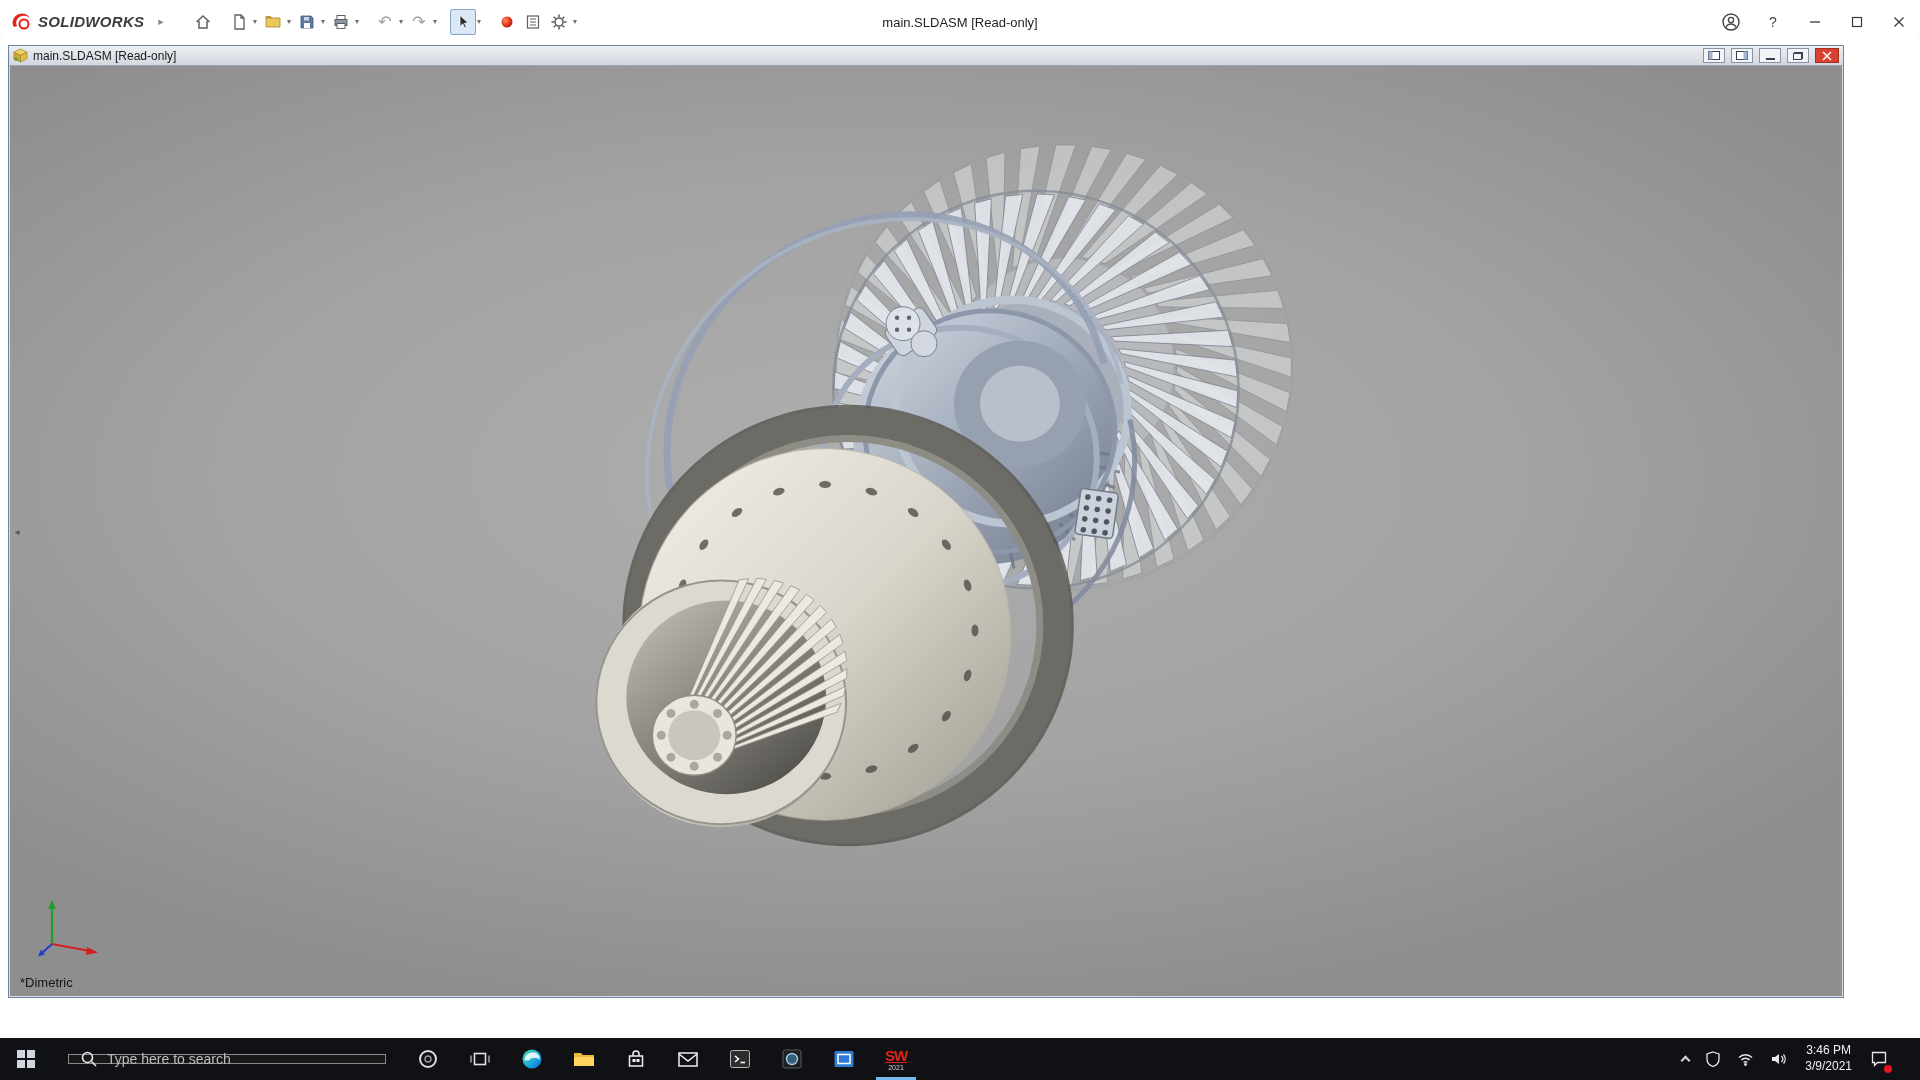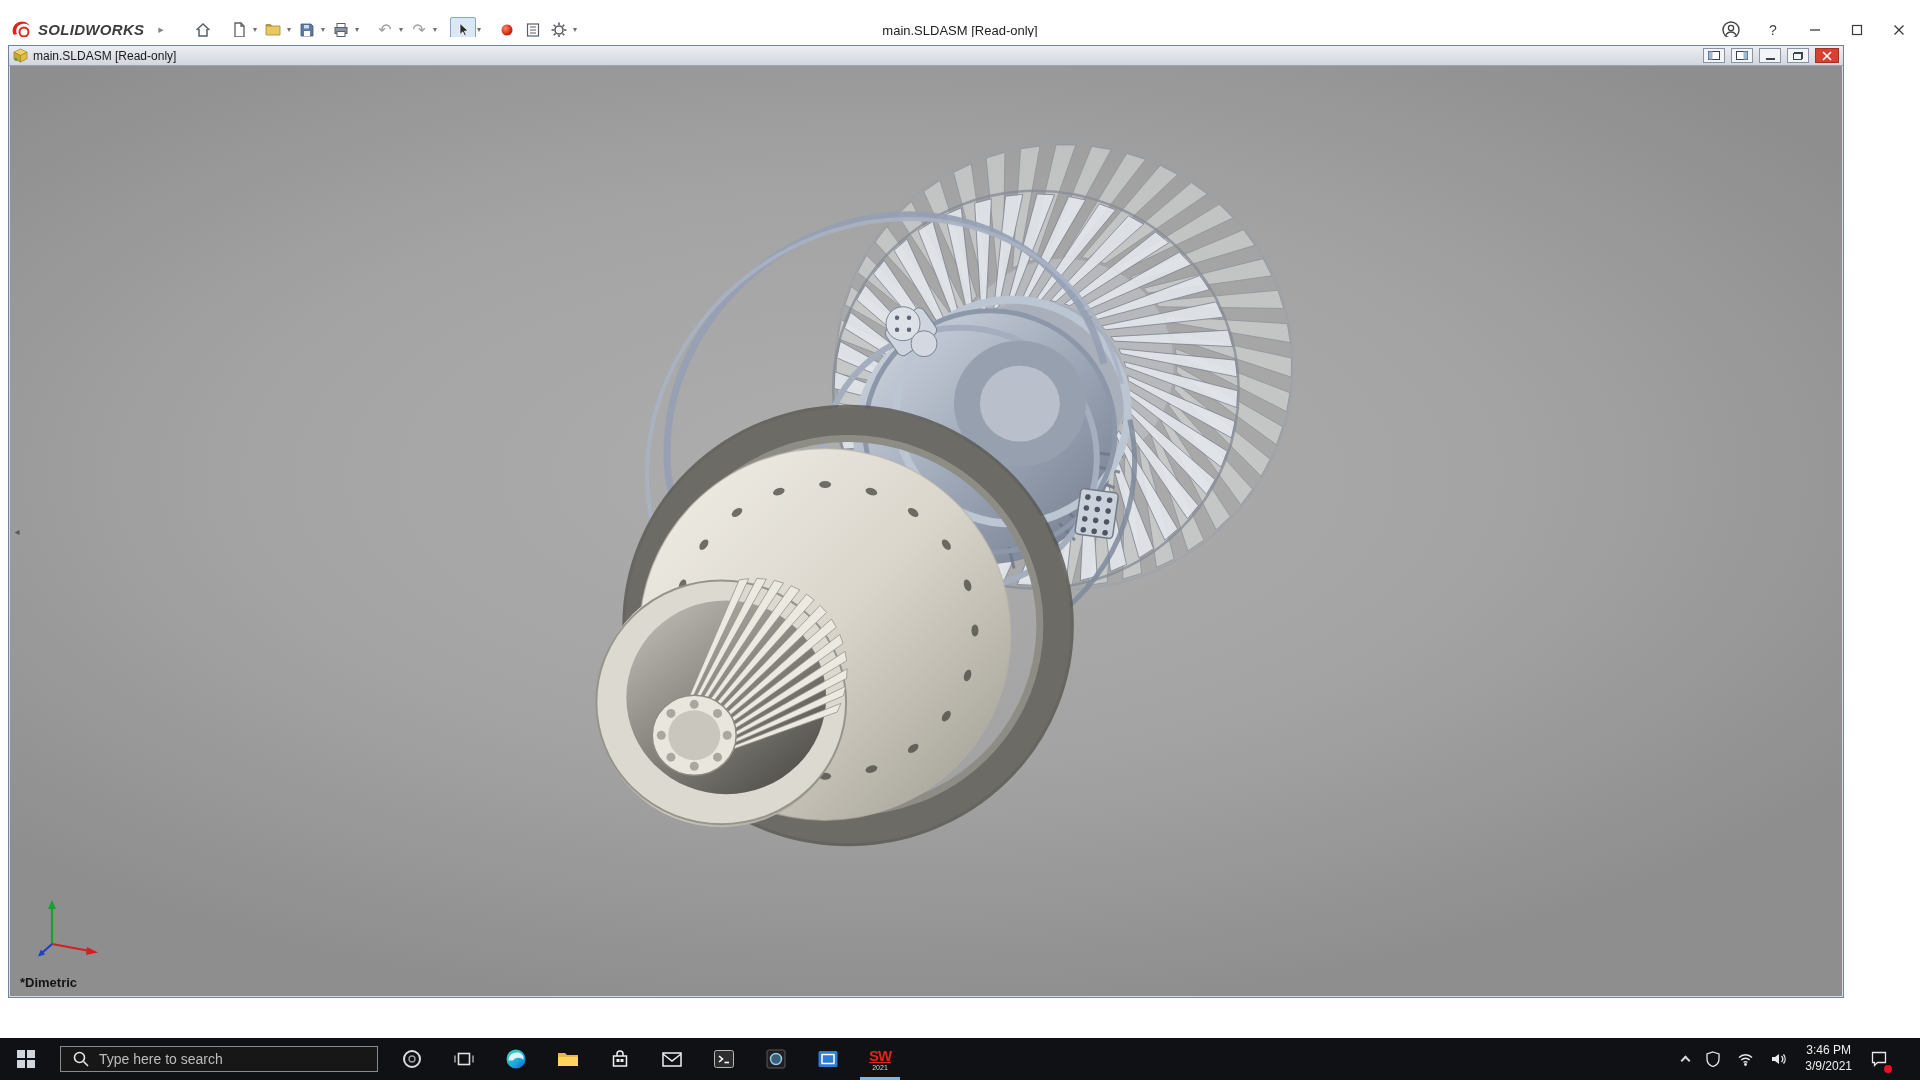--- a/index.html
+++ b/index.html
@@ -1,20 +1,20 @@
 <!DOCTYPE html>
 <html><head>
 <meta charset="utf-8">
 <style>
   * { margin:0; padding:0; box-sizing:border-box; }
   html,body { width:1920px; height:1080px; overflow:hidden; font-family:"Liberation Sans",sans-serif; background:#fff; }
   .root { position:relative; width:1920px; height:1080px; }
 
   
-  .app-titlebar { position:absolute; top:12px; left:0; right:0; height:36px; background:#ffffff; border-bottom:1px solid #e3e3e3; display:flex; align-items:center;border-radius:10px; }
+  .app-titlebar { position:absolute; top:4px; left:0; right:0; height:36px; background:#ffffff; border-bottom:1px solid #e3e3e3; display:flex; align-items:center;border-radius:10px; }
   .brand { display:flex; align-items:center; gap:6px; padding-left:10px; }
   .brand-text { font-size:15px; font-weight:bold; color:#3c3c3c; letter-spacing:0.3px; font-style:italic; }
   .flyout-arrow { color:#888; font-size:11px; margin-left:14px; }
   .toolbar { display:flex; align-items:center; margin-left:26px; gap:2px; }
   .tb-group { display:flex; align-items:center; margin-right:8px; }
   .tb-btn { min-width:26px; height:26px; display:flex; align-items:center; justify-content:center; color:#5a5f66; border-radius:2px; }
   .tb-caret { font-size:8px; color:#707070; margin:0 3px 0 1px; }
   .tb-btn.selected { background:#dbe7f4; border:1px solid #86a7c9; }
   .tb-glyph { font-size:16px; color:#9aa0a6; line-height:1; }
   .center-title { position:absolute; left:50%; top:0; transform:translateX(-50%); height:36px; display:flex; align-items:center; font-size:13px; color:#222; }
@@ -33,30 +33,30 @@
   .doc-btn { width:22px; height:15px; border:1px solid #8a93a3; background:#f2f4f7; display:flex; align-items:center; justify-content:center; }
   .doc-btn.close { background:#d8402f; border-color:#a52f22; width:24px; }
   .mini-line { width:9px; height:2px; background:#3c4350; margin-top:6px; }
   .mini-restore { position:relative; width:10px; height:8px; }
   .mini-restore::before { content:""; position:absolute; right:0; top:0; width:7px; height:5px; border:1px solid #3c4350; }
   .mini-restore::after { content:""; position:absolute; left:0; bottom:0; width:7px; height:5px; border:1px solid #3c4350; background:#f2f4f7; }
 
   
   .viewport { position:absolute; left:1px; top:20px; right:1px; bottom:1px; background:radial-gradient(ellipse 65% 58% at 47% 44%, #aeaeae 0%, #a3a3a3 55%, #8e8e8e 100%); overflow:hidden; }
   #engine-svg { position:absolute; left:0; top:0; width:100%; height:100%; }
-  .view-label { position:absolute; left:10px; bottom:6px; font-size:13px; font-weight:bold; color:#141414; }
+  .view-label { position:absolute; left:10px; bottom:6px; font-size:13px; font-weight:normal; color:#141414; }
   .triad { position:absolute; left:26px; bottom:36px; }
   .collapse-tab { position:absolute; left:0; top:452px; width:14px; height:26px; display:flex; align-items:center; justify-content:center; color:#5a5a5a; font-size:10px; }
 
   
   .taskbar { position:absolute; left:0; right:0; bottom:0; height:42px; background:#101114; display:flex; align-items:stretch; color:#e8e8e8; }
   .tbar-btn { width:52px; display:flex; align-items:center; justify-content:center; position:relative; }
   .start-logo { display:grid; grid-template-columns:8px 8px; grid-template-rows:8px 8px; gap:2px; }
   .start-logo div { background:#cfd6dd; }
-  .search-box { width:318px; background:#171717; border:1px solid #8a8a8a; display:flex; align-items:center; gap:10px; padding-left:12px; margin:8px; }
+  .search-box { width:318px; background:#171717; border:1px solid #8a8a8a; display:flex; align-items:center; gap:10px; padding-left:12px; margin:16px; }
   .search-box span { font-size:14px; color:#bdbdbd; }
   .app-indicator { position:absolute; bottom:0; left:6px; right:6px; height:3px; background:#76b9ed; }
   .sw-icon { display:flex; flex-direction:column; align-items:center; line-height:1; }
   .sw-letters { color:#e2231a; font-weight:bold; font-size:15px; letter-spacing:-1px;text-decoration:underline; }
   .sw-year { font-size:7px; color:#d8d8d8; margin-top:1px; }
   .tray { margin-left:auto; display:flex; align-items:center; gap:4px; padding-right:26px; }
   .tray-btn { height:42px; display:flex; align-items:center; justify-content:center; padding:0 6px; position:relative; }
   .chevron-up { width:7px; height:7px; border-left:2px solid #d8d8d8; border-top:2px solid #d8d8d8; transform:rotate(45deg); margin-top:3px; }
   .clock { text-align:center; font-size:12px; line-height:1.3; color:#f0f0f0; padding:0 8px; }
   .badge-dot { position:absolute; right:2px; bottom:7px; width:8px; height:8px; border-radius:50%; background:#e81123; }

